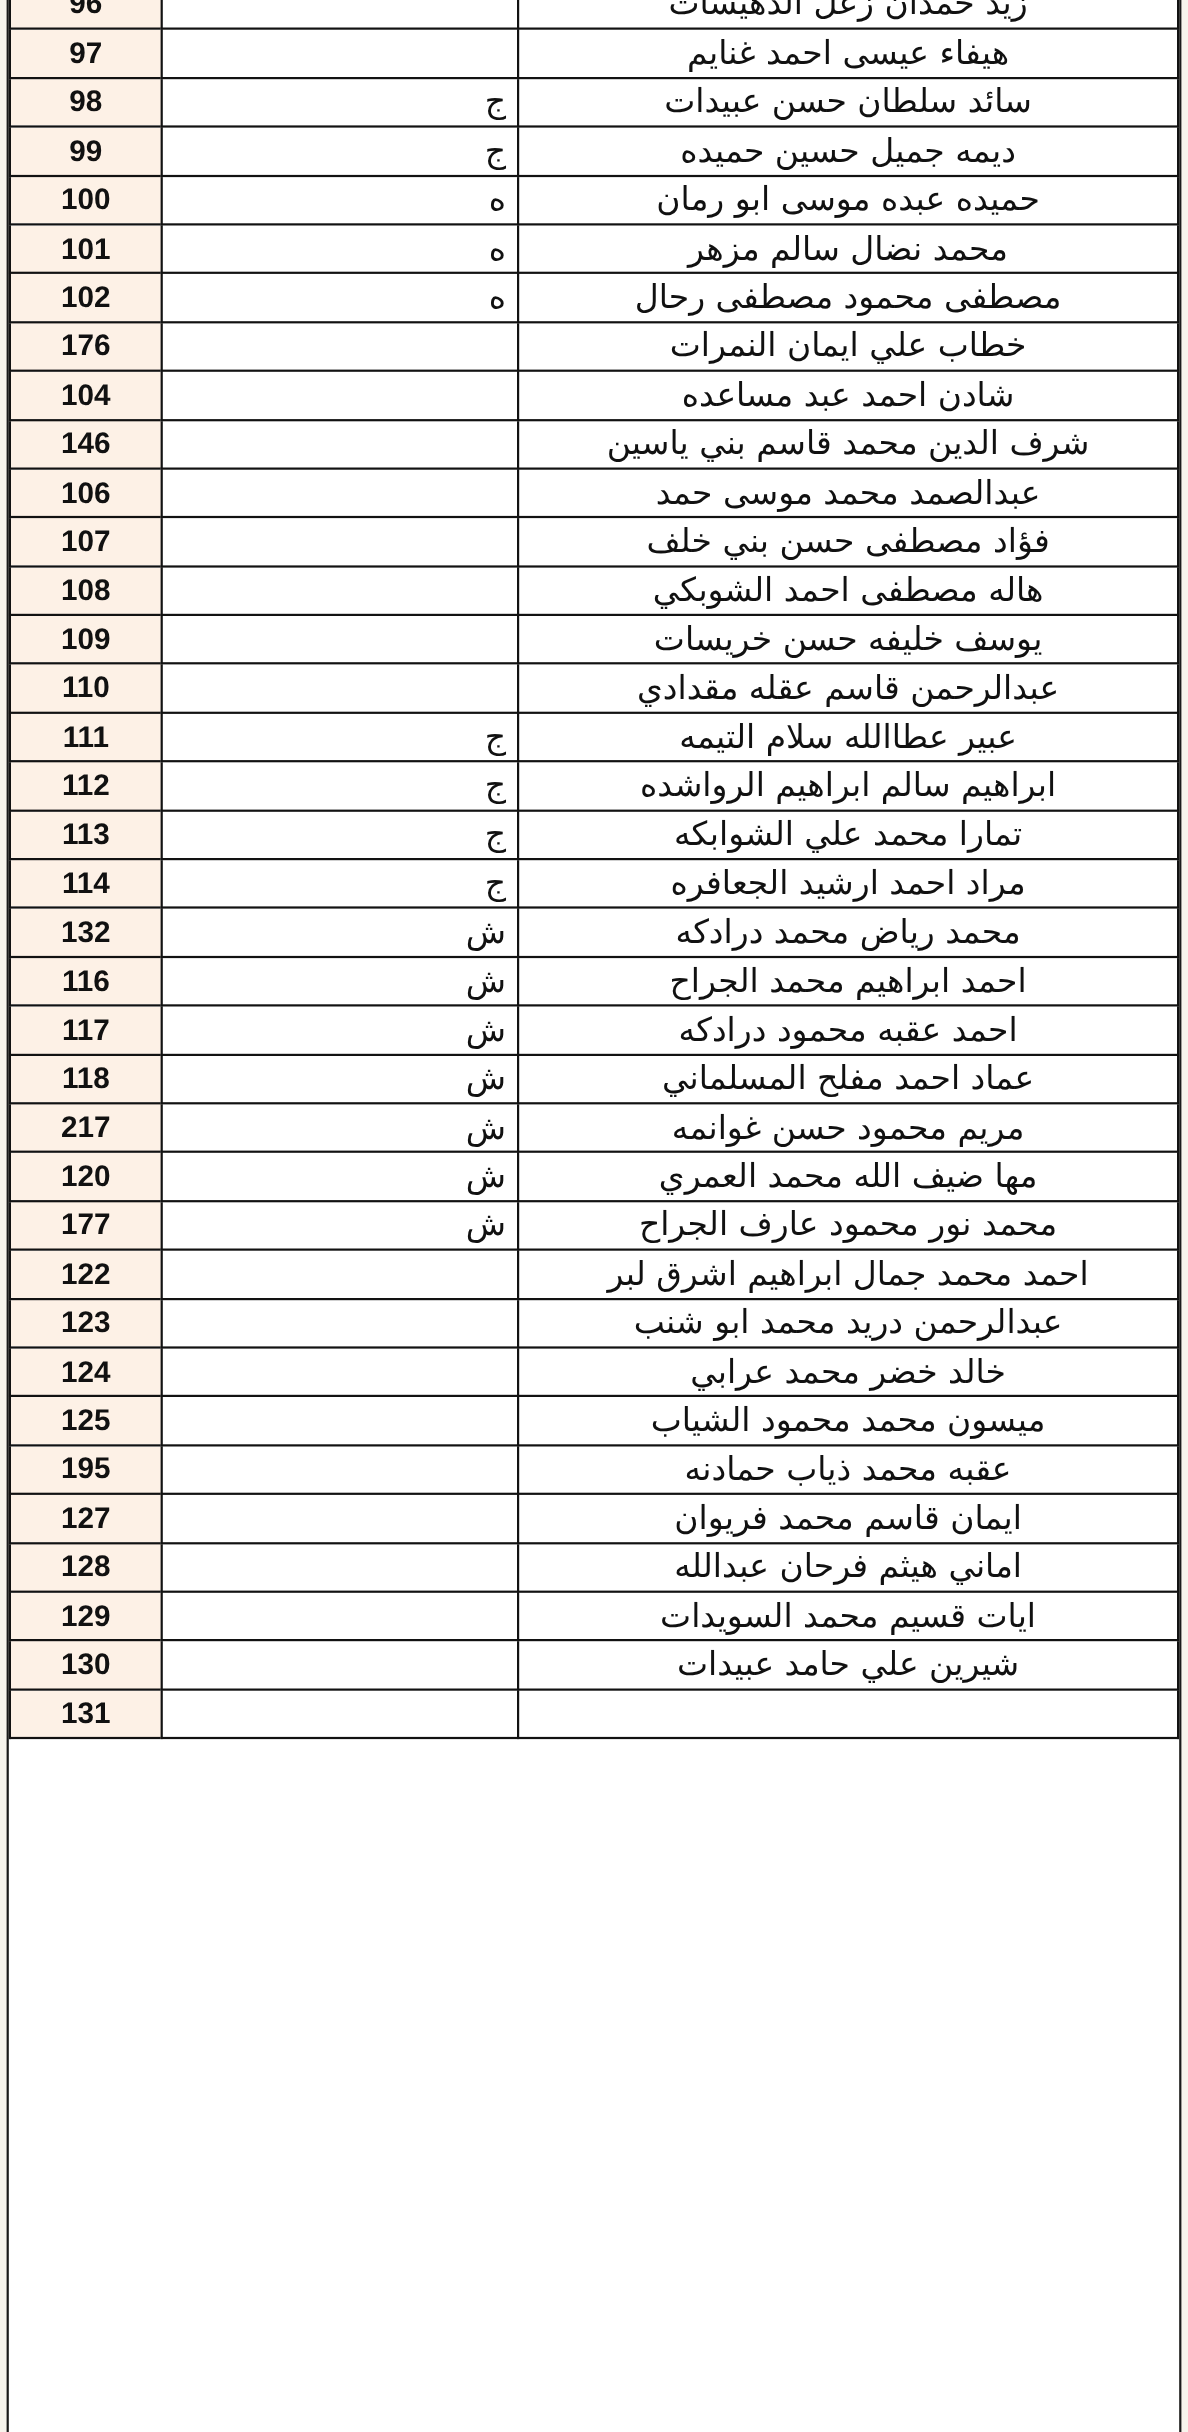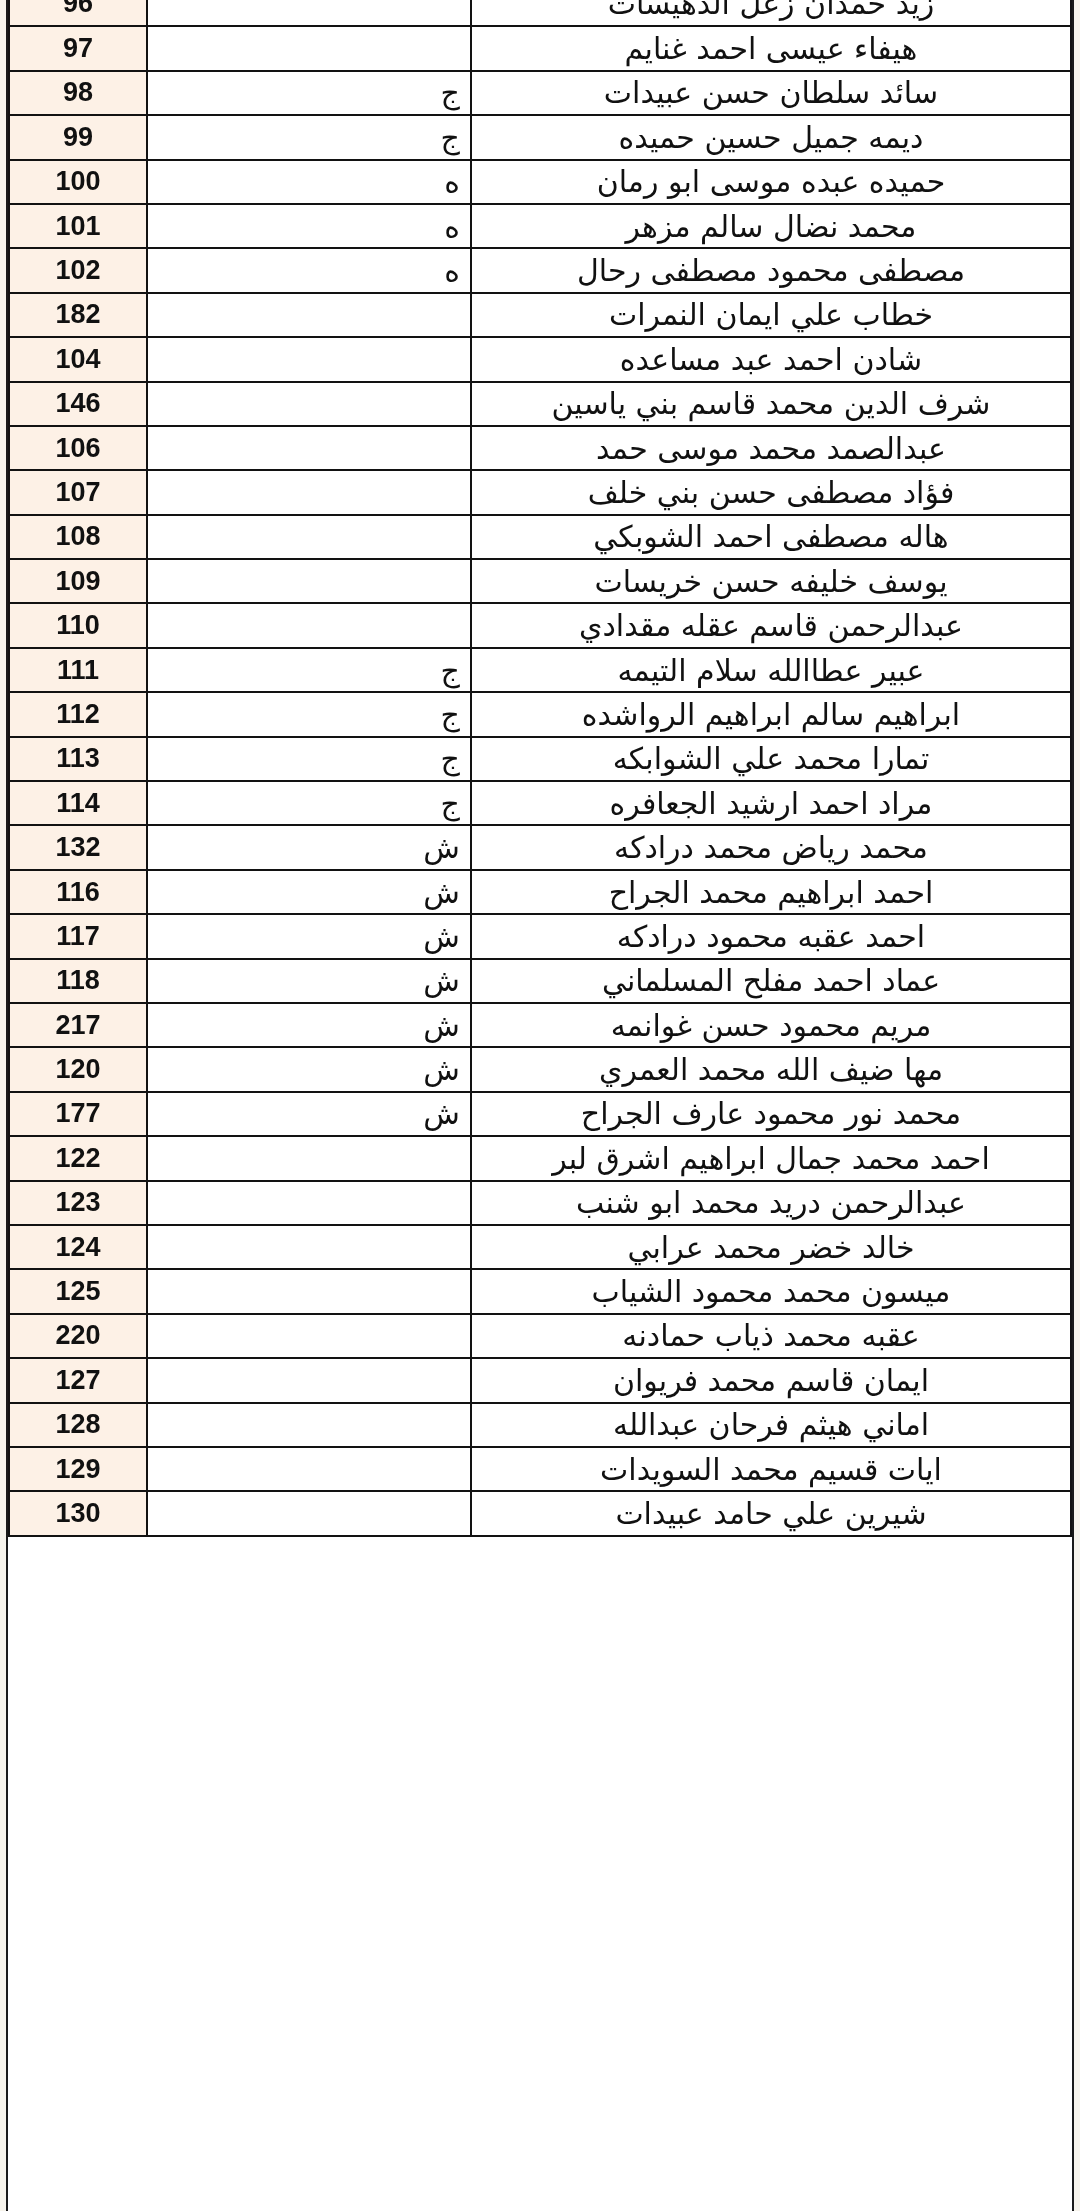--- a/index.html
+++ b/index.html
@@ -140,21 +140,21 @@
             <td class="index">101</td>
           </tr>
           <tr>
             <td class="name">مصطفى محمود مصطفى رحال</td>
             <td class="code">ه</td>
             <td class="index">102</td>
           </tr>
           <tr>
             <td class="name">خطاب علي ايمان النمرات</td>
             <td class="code"></td>
-            <td class="index">182</td>
+            <td class="index">176</td>
           </tr>
           <tr>
             <td class="name">شادن احمد عبد مساعده</td>
             <td class="code"></td>
             <td class="index">104</td>
           </tr>
           <tr>
             <td class="name">شرف الدين محمد قاسم بني ياسين</td>
             <td class="code"></td>
             <td class="index">146</td>
@@ -255,38 +255,43 @@
             <td class="index">124</td>
           </tr>
           <tr>
             <td class="name">ميسون محمد محمود الشياب</td>
             <td class="code"></td>
             <td class="index">125</td>
           </tr>
           <tr>
             <td class="name">عقبه محمد ذياب حمادنه</td>
             <td class="code"></td>
-            <td class="index">220</td>
+            <td class="index">195</td>
           </tr>
           <tr>
             <td class="name">ايمان قاسم محمد فريوان</td>
             <td class="code"></td>
             <td class="index">127</td>
           </tr>
           <tr>
             <td class="name">اماني هيثم فرحان عبدالله</td>
             <td class="code"></td>
             <td class="index">128</td>
           </tr>
           <tr>
             <td class="name">ايات قسيم محمد السويدات</td>
             <td class="code"></td>
             <td class="index">129</td>
           </tr>
           <tr>
             <td class="name">شيرين علي حامد عبيدات</td>
             <td class="code"></td>
             <td class="index">130</td>
+          </tr>
+          <tr>
+            <td class="name"></td>
+            <td class="code"></td>
+            <td class="index">131</td>
           </tr>
         </tbody>
     </table>
   </div>
 </div>
 
 </body></html>

